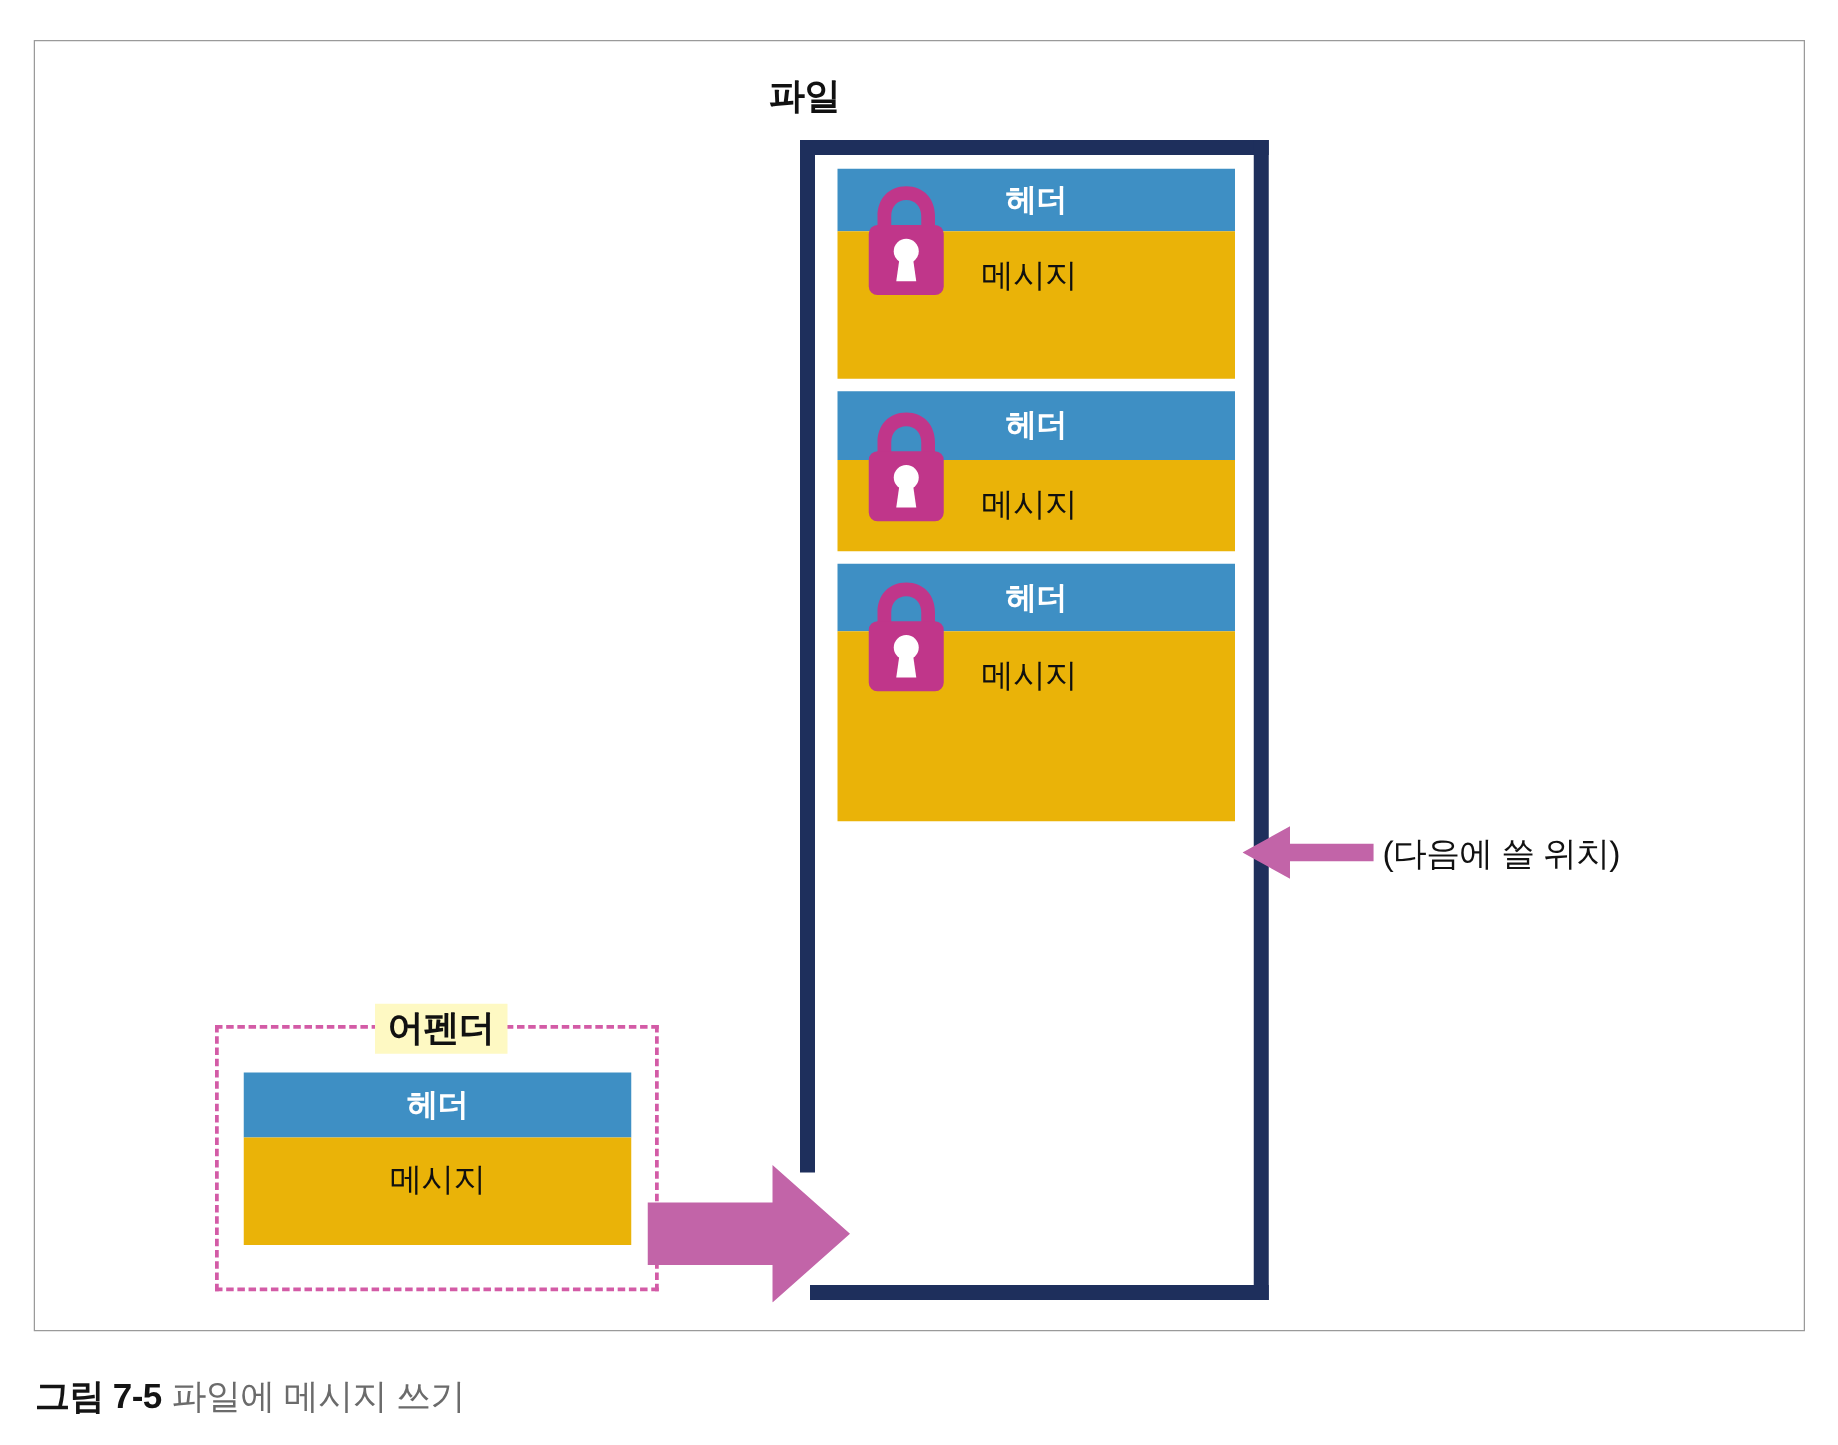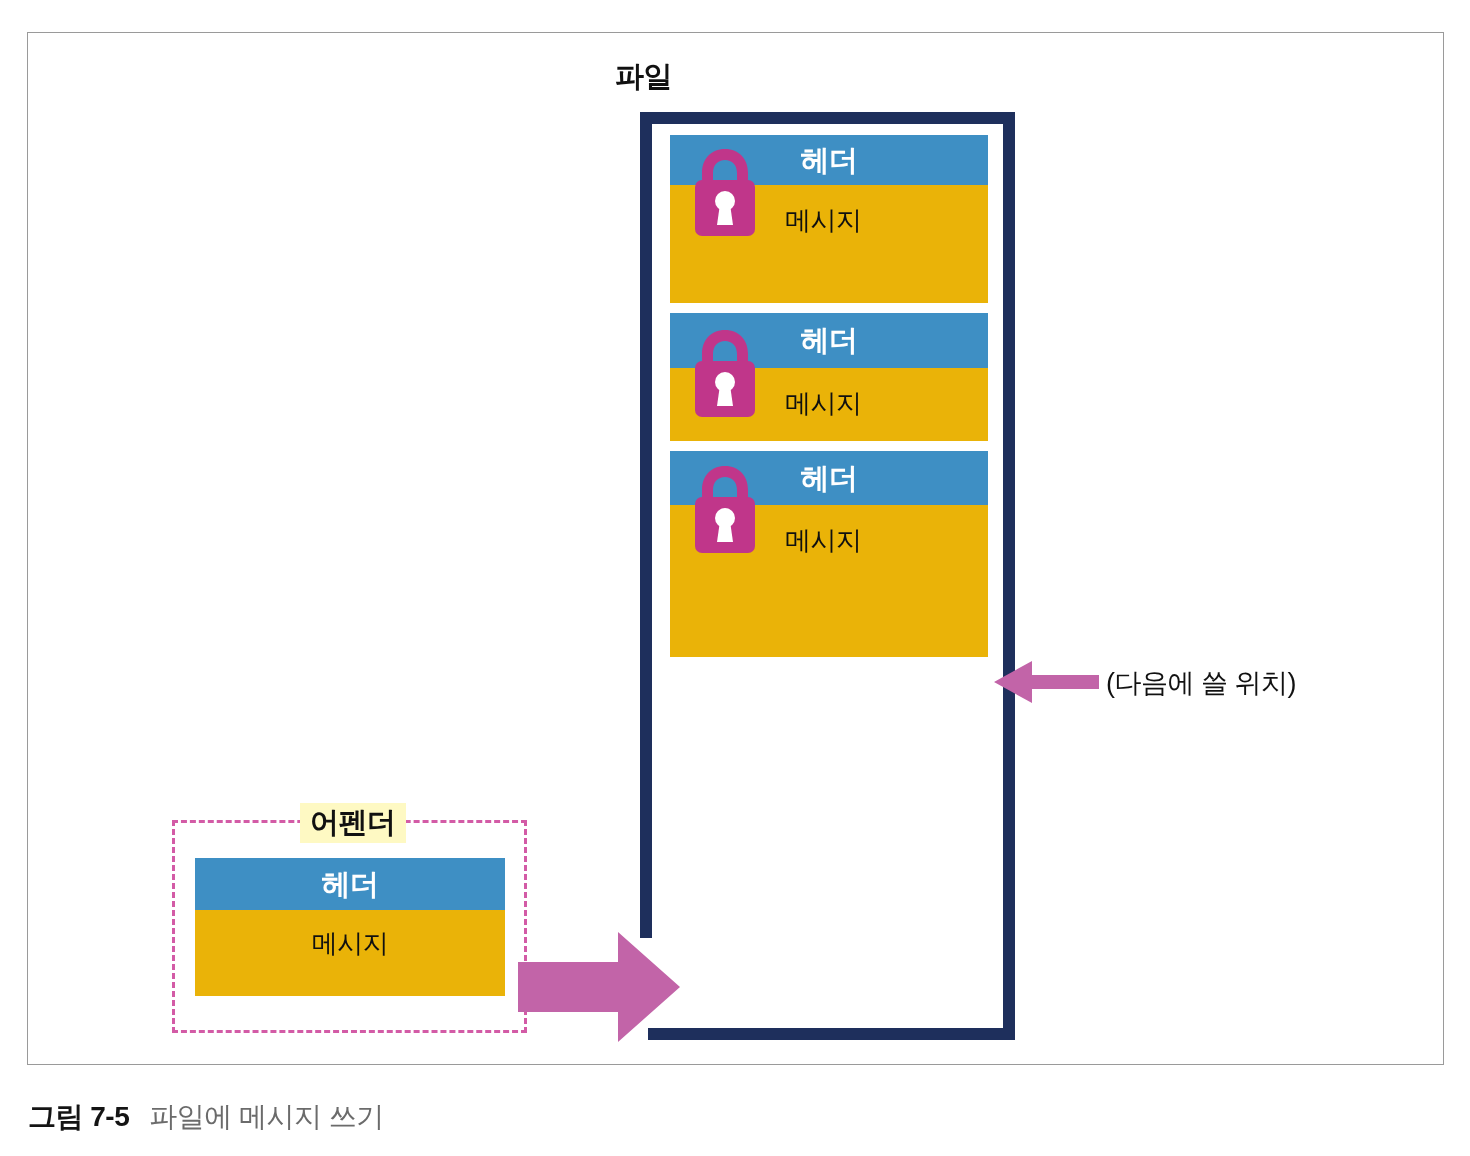--- a/index.html
+++ b/index.html
@@ -57,21 +57,21 @@
   #message-stack {
     position: absolute;
     left: 670px;
     top: 135px;
     width: 318px;
   }
   .msg-block { position: relative; width: 318px; margin-bottom: 10px; }
   .msg-header {
     background: #3e8fc4;
     color: #ffffff;
-    font-size: 29px;
+    font-size: 25px;
     font-weight: bold;
     text-align: center;
     line-height: 1;
     display: flex;
     align-items: center;
     justify-content: center;
     letter-spacing: -0.5px;
   }
   .msg-body {
     background: #eab308;
@@ -173,21 +173,21 @@
     font-size: 28px;
     letter-spacing: -0.5px;
     white-space: nowrap;
   }
   #caption-number {
     font-weight: bold;
     color: #141414;
   }
   #caption-text {
     color: #6b6b6b;
-    margin-left: 20px;
+    margin-left: 8px;
   }
 </style>
 </head>
 <body>
 
 <div id="figure-frame"></div>
 
 <div id="file-label">파일</div>
 
 <div id="file-container">

